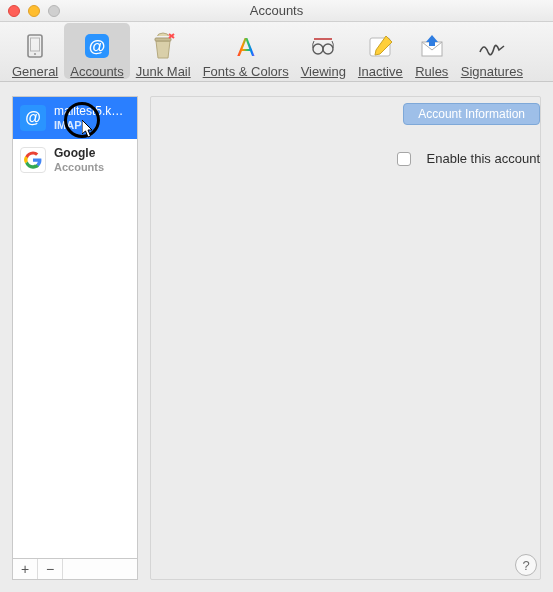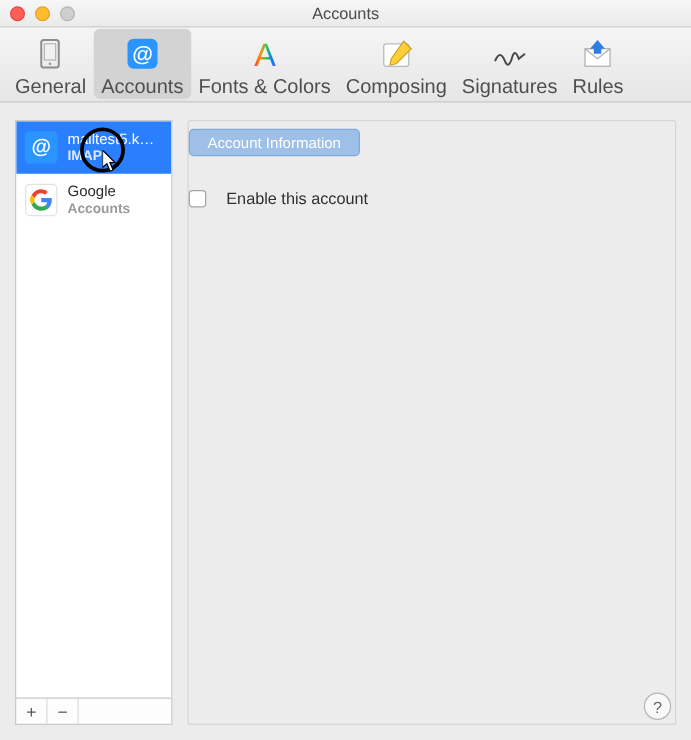--- a/index.html
+++ b/index.html
@@ -11,44 +11,44 @@
   .tl { width:12px; height:12px; border-radius:50%; }
   .tl.red { background:#ff5f57; border:1px solid #e1473f; }
   .tl.yel { background:#ffbd2e; border:1px solid #e0a028; }
   .tl.grn { background:#cfcfcf; border:1px solid #b6b6b6; }
   .titlebar .title { position:absolute; left:0; right:0; text-align:center; font-size:13px; color:#4a4a4a; }
 
   
   .toolbar { height:60px; background:linear-gradient(#f5f5f5,#e6e6e6); border-bottom:1px solid #c8c8c8; display:flex; align-items:flex-end; padding:0 6px 2px 6px; gap:0; }
   .tb-item { display:flex; flex-direction:column; align-items:center; justify-content:flex-end; height:56px; padding:2px 6px 0 6px; border-radius:5px; cursor:default; }
   .tb-item.active { background:#d3d3d3; }
-  .tb-label { font-size:16px; color:#4f4f4f; margin-top:2px; }
+  .tb-label { font-size:13px; color:#4f4f4f; margin-top:2px;text-decoration:underline; }
   .tb-ico { width:34px; height:30px; display:flex; align-items:center; justify-content:center; }
   .tb-ico svg { width:32px; height:30px; }
 
   
   .body { display:flex; padding:14px 12px 12px 12px; gap:12px; height: calc(592px - 22px - 60px); }
   .sidebar { width:126px; display:flex; flex-direction:column; }
   .acct-list { flex:1; background:#fff; border:1px solid #c9c9c9; border-bottom:none; overflow:hidden; }
   .acct-item { display:flex; align-items:center; gap:8px; padding:5px 7px; height:42px; }
   .acct-item.sel { background:#2a7fff; color:#fff; }
   .acct-ico { width:26px; height:26px; border-radius:4px; display:flex; align-items:center; justify-content:center; flex-shrink:0; }
   .acct-ico.at { background:#2a94ff; color:#fff; font-weight:bold; font-size:16px; }
   .acct-ico.g { background:#fff; border:1px solid #e2e2e2; }
   .acct-txt { display:flex; flex-direction:column; overflow:hidden; line-height:1.15; }
   .acct-name { font-size:12px; white-space:nowrap; overflow:hidden; text-overflow:ellipsis; }
   .acct-sub { font-size:11px;font-weight:bold; }
   .acct-item.sel .acct-sub { color:#dbeaff; }
-  .acct-item:not(.sel) .acct-name { color:#2b2b2b; }
+  .acct-item:not(.sel) .acct-name { color:#2b2b2b;font-weight:bold; }
   .acct-item:not(.sel) .acct-sub { color:#9a9a9a; }
   .sb-btns { display:flex; height:22px; border:1px solid #c9c9c9; background:#fdfdfd; }
   .sb-btn { width:25px; display:flex; align-items:center; justify-content:center; border-right:1px solid #dcdcdc; font-size:14px; color:#565656; }
   .sb-btn:last-child { flex:1; border-right:none; }
 
-  .main { flex:1; background:#ececec; border:1px solid #d5d5d5; border-radius:2px; display:flex; flex-direction:column; align-items:flex-start; padding-top:6px; }
+  .main { flex:1; background:#ececec; border:1px solid #d5d5d5; border-radius:2px; display:flex; flex-direction:column; align-items:flex-end; padding-top:6px; }
   .tab-pill { background:#9ebfe8; color:#fff; font-size:12px; padding:3px 14px; border-radius:4px; border:1px solid #7ea8d8; }
   .chk-row { margin-top:26px; display:flex; align-items:center; gap:16px; font-size:13px; color:#2f2f2f; }
   .chk { width:14px; height:14px; border:1px solid #a6a6a6; border-radius:3px; background:#fff; }
 
   .help { position:absolute; right:16px; bottom:16px; width:22px; height:22px; border-radius:50%; border:1px solid #b6b6b6; background:#f8f8f8; display:flex; align-items:center; justify-content:center; font-size:13px; color:#6b6b6b; }
 
   .highlight-ring { position:absolute; width:36px; height:36px; border:3px solid #000; border-radius:50%; pointer-events:none; }
   .cursor { position:absolute; pointer-events:none; }
 </style>
 </head>
@@ -75,20 +75,32 @@
     <div class="tb-label">General</div>
   </div>
   <div class="tb-item active">
     <div class="tb-ico">
       <svg viewBox="0 0 32 30">
           <rect x="4" y="2" width="24" height="24" rx="5" fill="#2a94ff"></rect>
           <text x="16" y="20" text-anchor="middle" font-size="17" fill="#fff" font-weight="bold">@</text>
         </svg>
     </div>
     <div class="tb-label">Accounts</div>
+  </div>
+  <div class="tb-item">
+    <div class="tb-ico">
+      <svg viewBox="0 0 32 30">
+          <path d="M9 9 L23 9 L21 26 L11 26 Z" fill="#d9cfa9" stroke="#b5a97f"></path>
+          <rect x="8" y="6" width="16" height="3" rx="1" fill="#c8bd94" stroke="#a79b74"></rect>
+          <path d="M11 4 Q10 3 12 2 Q16 0 20 2 Q22 3 21 4" fill="#e0d6ad" stroke="#b5a97f"></path>
+          <line x1="22" y1="6" x2="27" y2="2" stroke="#ff4d4d" stroke-width="2"></line>
+          <line x1="27" y1="6" x2="22" y2="2" stroke="#ff4d4d" stroke-width="2"></line>
+        </svg>
+    </div>
+    <div class="tb-label">Junk Mail</div>
   </div>
   <div class="tb-item">
     <div class="tb-ico">
       <svg viewBox="0 0 32 30">
           <defs>
             <linearGradient id="rg" x1="0" x2="1">
               <stop offset="0" stop-color="#ff3b30"></stop>
               <stop offset=".3" stop-color="#ff9500"></stop>
               <stop offset=".55" stop-color="#34c759"></stop>
               <stop offset=".8" stop-color="#007aff"></stop>
@@ -96,43 +108,56 @@
             </linearGradient>
           </defs>
           <text x="16" y="24" text-anchor="middle" font-size="26" font-family="Georgia" fill="url(#rg)">A</text>
         </svg>
     </div>
     <div class="tb-label">Fonts &amp; Colors</div>
   </div>
   <div class="tb-item">
     <div class="tb-ico">
       <svg viewBox="0 0 32 30">
+          <circle cx="11" cy="17" r="5" fill="none" stroke="#5a5a5a" stroke-width="1.4"></circle>
+          <circle cx="21" cy="17" r="5" fill="none" stroke="#5a5a5a" stroke-width="1.4"></circle>
+          <path d="M15.8 16 Q16 14.5 16.2 16" stroke="#5a5a5a" fill="none"></path>
+          <path d="M6 16 Q5 12 7 9" stroke="#5a5a5a" fill="none"></path>
+          <path d="M26 16 Q27 12 25 9" stroke="#5a5a5a" fill="none"></path>
+          <line x1="7" y1="7" x2="25" y2="7" stroke="#c43a3a" stroke-width="1.6"></line>
+        </svg>
+    </div>
+    <div class="tb-label">Viewing</div>
+  </div>
+  <div class="tb-item">
+    <div class="tb-ico">
+      <svg viewBox="0 0 32 30">
           <rect x="6" y="6" width="20" height="18" rx="2" fill="#fff" stroke="#b9b9b9"></rect>
           <path d="M22 4 L28 10 L16 22 L11 23 L12 18 Z" fill="#ffcf3a" stroke="#caa327"></path>
         </svg>
     </div>
-    <div class="tb-label">Composing</div>
-  </div>
-  <div class="tb-item">
-    <div class="tb-ico">
-      <svg viewBox="0 0 32 30">
-          <path d="M4 20 Q8 10 12 20 Q15 27 18 16 Q20 10 23 18 L28 14" fill="none" stroke="#4a4a4a" stroke-width="1.6"></path>
-        </svg>
-    </div>
-    <div class="tb-label">Signatures</div>
+    <div class="tb-label">Inactive</div>
   </div>
   <div class="tb-item">
     <div class="tb-ico">
       <svg viewBox="0 0 32 30">
           <rect x="6" y="10" width="20" height="14" fill="#fff" stroke="#b0b0b0"></rect>
           <path d="M6 10 L16 18 L26 10" fill="none" stroke="#b0b0b0"></path>
           <path d="M16 3 L10 10 L13 10 L13 14 L19 14 L19 10 L22 10 Z" fill="#2f7de1"></path>
         </svg>
     </div>
     <div class="tb-label">Rules</div>
+  </div>
+  <div class="tb-item">
+    <div class="tb-ico">
+      <svg viewBox="0 0 32 30">
+          <path d="M4 20 Q8 10 12 20 Q15 27 18 16 Q20 10 23 18 L28 14" fill="none" stroke="#4a4a4a" stroke-width="1.6"></path>
+        </svg>
+    </div>
+    <div class="tb-label">Signatures</div>
   </div>
 </div>
 
 <div class="body">
   <div class="sidebar">
     <div class="acct-list">
       <div class="acct-item sel">
         <div class="acct-ico at">@</div>
         <div class="acct-txt">
           <div class="acct-name">mailtest5.k…</div>

